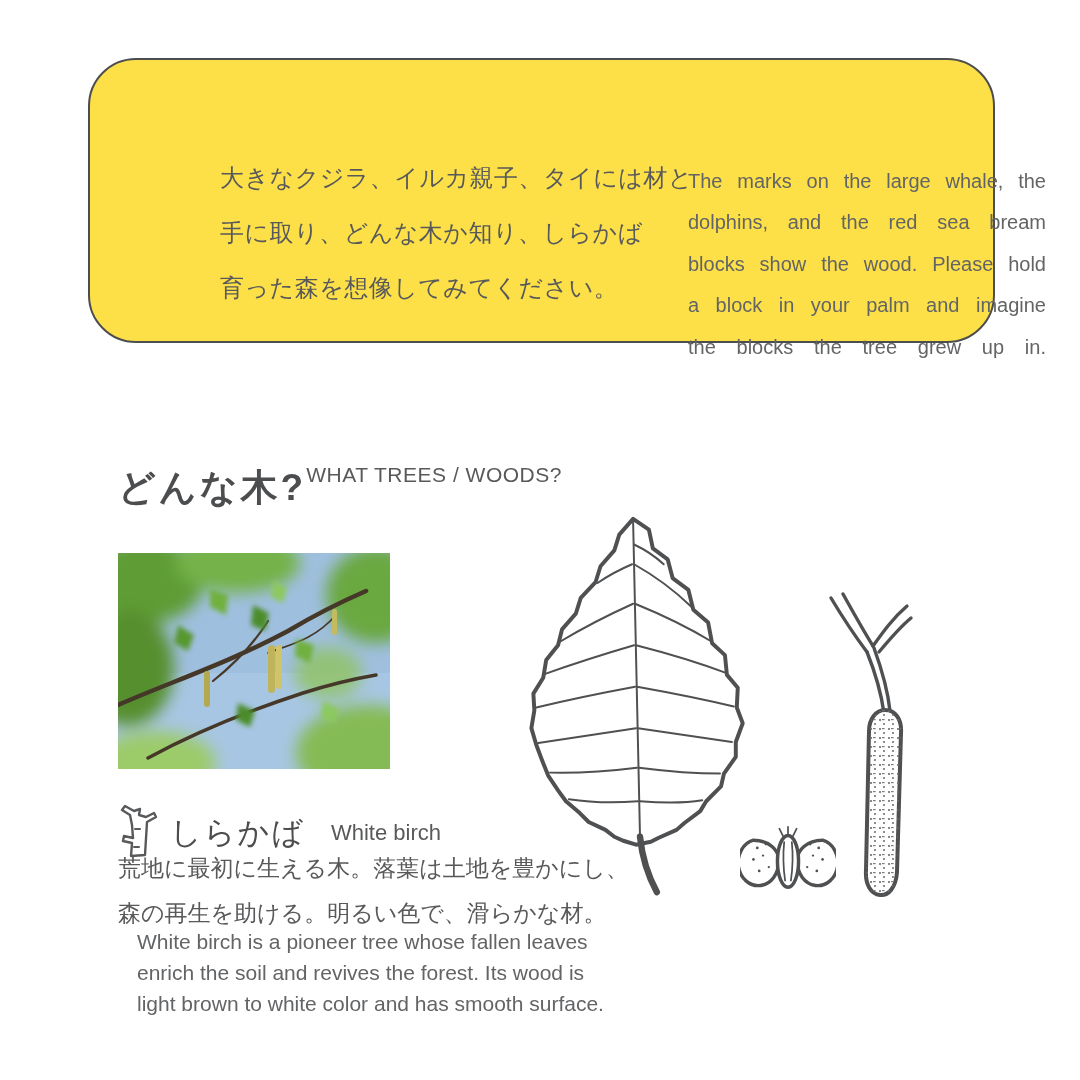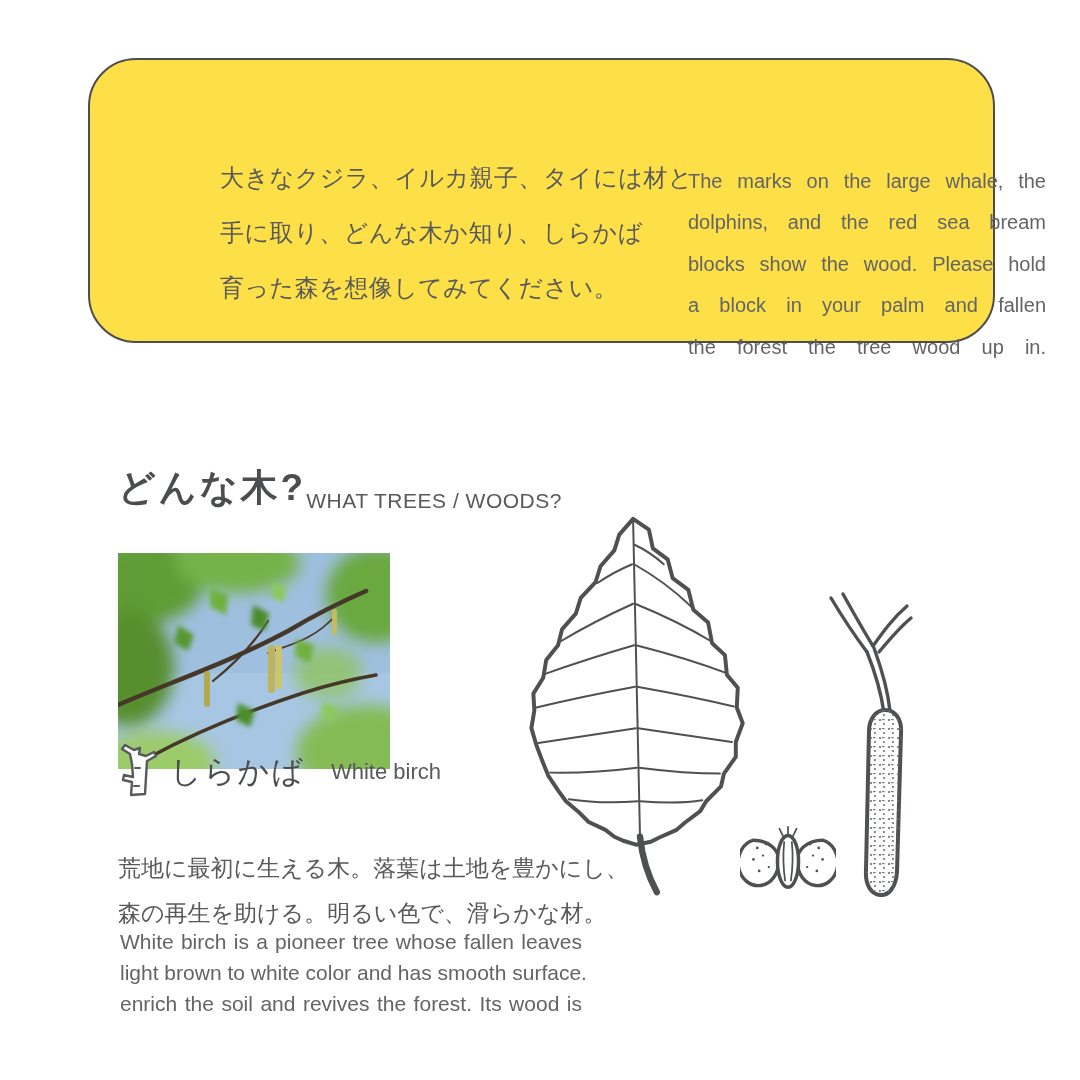--- a/index.html
+++ b/index.html
@@ -22,58 +22,58 @@
   }
   .intro-en{
     position:absolute;left:598px;top:101px;width:358px;
     font-size:20px;color:#636466;
   }
   .intro-en .line{
     height:41.4px;line-height:41.4px;white-space:nowrap;
     text-align:justify;text-align-last:justify;
   }
   
-  .section-heading{position:absolute;left:118px;top:463px;display:flex;align-items:flex-end;}
+  .section-heading{position:absolute;left:118px;top:463px;display:flex;align-items:flex-start;}
   .heading-jp{font-size:37px;font-weight:bold;color:#4c4d4f;letter-spacing:3px;}
   .heading-en{font-size:21px;color:#58595b;letter-spacing:0.5px;}
   
   .photo{position:absolute;left:118px;top:553px;width:272px;height:216px;}
   .photo svg{display:block;}
   
-  .species-row{position:absolute;left:116px;top:743px;display:flex;align-items:center;}
+  .species-row{position:absolute;left:116px;top:804px;display:flex;align-items:center;}
   .trunk-icon{width:46px;height:58px;margin-right:8px;}
   .species-jp{font-size:31px;color:#4c4d4f;letter-spacing:2px;}
   .species-en{font-size:22px;color:#58595b;margin-left:26px;}
   
   .desc-jp{position:absolute;left:118px;top:846px;width:449px;font-size:23px;color:#58595b;}
   .desc-jp .line{height:45px;line-height:45px;white-space:nowrap;text-align:justify;text-align-last:justify;}
   .desc-en{position:absolute;left:120px;top:926px;width:462px;font-size:21px;color:#636466;}
-  .desc-en .line{height:31px;line-height:31px;white-space:nowrap;text-align:justify;text-align-last:justify;}
+  .desc-en .line{height:31px;line-height:31px;white-space:nowrap;text-align:justify;text-align-last:justify;margin-left:17px;}
   
   .leaf-illust{position:absolute;left:495px;top:505px;width:292px;height:395px;}
   .seed-illust{position:absolute;left:740px;top:820px;width:96px;height:74px;}
   .catkin-illust{position:absolute;left:815px;top:592px;width:120px;height:310px;}
 </style>
 </head>
 <body>
 
 <div class="page">
 
   <div class="intro-box">
     <div class="intro-jp">
       <div class="line">大きなクジラ、イルカ親子、タイには材と</div>
       <div class="line">手に取り、どんな木か知り、しらかば</div>
       <div class="line">育った森を想像してみてください。</div>
     </div>
     <div class="intro-en">
       <div class="line">The marks on the large whale, the</div>
       <div class="line">dolphins, and the red sea bream</div>
       <div class="line">blocks show the wood. Please hold</div>
-      <div class="line">a block in your palm and fallen</div>
-      <div class="line">the forest the tree wood up in.</div>
+      <div class="line">a block in your palm and imagine</div>
+      <div class="line">the blocks the tree grew up in.</div>
     </div>
   </div>
 
   <div class="section-heading">
     <span class="heading-jp">どんな木?</span>
     <span class="heading-en">WHAT TREES / WOODS?</span>
   </div>
 
   <div class="photo">
     <svg width="272" height="216" viewBox="0 0 272 216">
@@ -138,22 +138,22 @@
     <span class="species-en">White birch</span>
   </div>
 
   <div class="desc-jp">
     <div class="line">荒地に最初に生える木。落葉は土地を豊かにし、</div>
     <div class="line">森の再生を助ける。明るい色で、滑らかな材。</div>
   </div>
 
   <div class="desc-en">
     <div class="line">White birch is a pioneer tree whose fallen leaves</div>
+    <div class="line">enrich the soil and revives the forest.  Its wood is</div>
     <div class="line">light brown to white color and has smooth surface.</div>
-    <div class="line">enrich the soil and revives the forest.  Its wood is</div>
   </div>
 
   <svg class="leaf-illust" viewBox="0 0 280 400">
     <path fill="#ffffff" stroke="#4f5052" stroke-width="4" stroke-linejoin="round" d="M132,14 L148,25 L152,44 L167,55 L172,74 L188,86 L193,106 L208,119 L212,140
          L225,152 L227,172 L238,185 L237,205 L243,221 L236,240 L236,255 L224,272
          L221,285 L206,300 L200,310 L184,322 L176,329 L158,337
          L150,341 L135,344 L122,340 L113,336
          L104,329 L87,321 L78,312 L64,300 L56,289 L46,274 L40,259 L34,243
          L29,226 L32,208 L31,191 L41,175 L44,157 L56,142 L60,126 L74,110
          L79,94 L94,78 L99,62 L113,46 L118,30 Z"></path>

